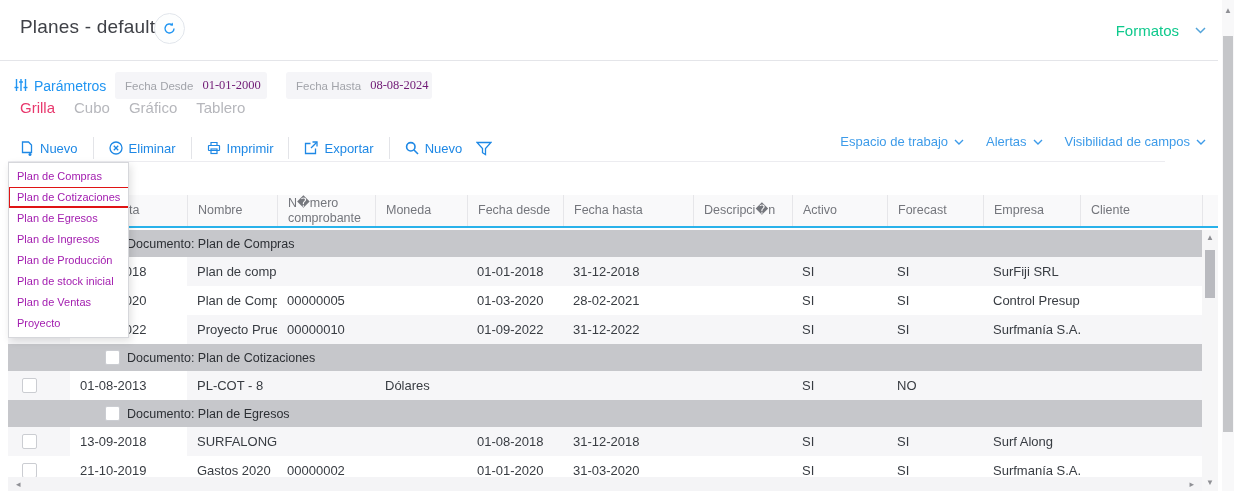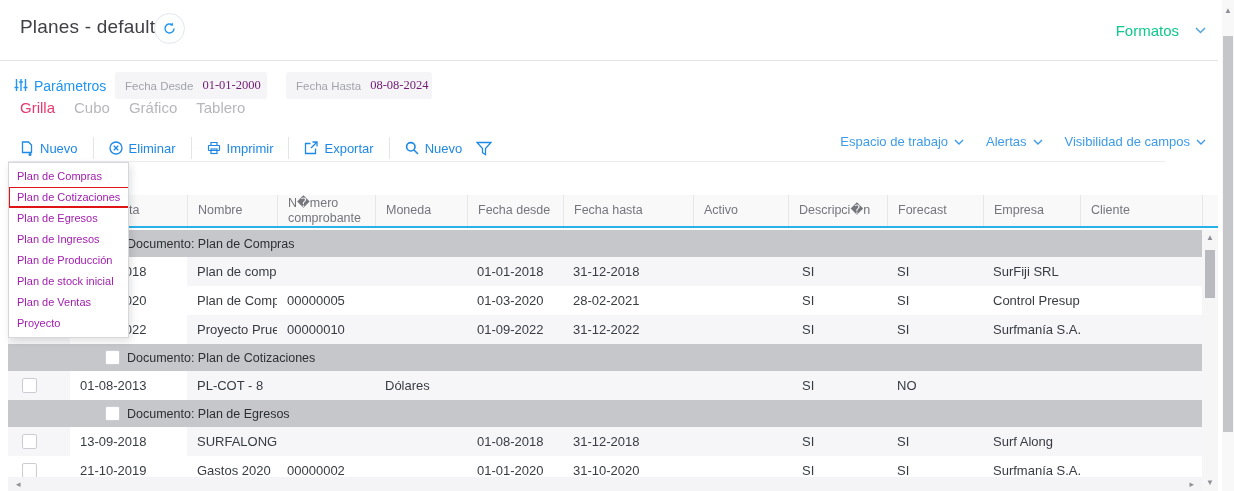--- a/index.html
+++ b/index.html
@@ -229,22 +229,22 @@
 
   <div class="grid">
     <div class="ghead">
         <div class="hcell" style="width: 62px;"></div>
         <div class="hcell" style="width: 117px;">Fecha alta</div>
         <div class="hcell" style="width: 90px;">Nombre</div>
         <div class="hcell" style="width: 98px;">N�mero comprobante</div>
         <div class="hcell" style="width: 92px;">Moneda</div>
         <div class="hcell" style="width: 96px;">Fecha desde</div>
         <div class="hcell" style="width: 130px;">Fecha hasta</div>
+        <div class="hcell" style="width: 99px;">Descripci�n</div>
         <div class="hcell" style="width: 95px;">Activo</div>
-        <div class="hcell" style="width: 99px;">Descripci�n</div>
         <div class="hcell" style="width: 96px;">Forecast</div>
         <div class="hcell" style="width: 97px;">Empresa</div>
         <div class="hcell" style="width: 122px;">Cliente</div>
         <div class="hgutter"></div>
       </div>
     <div class="gbody">
         <div class="grow group">
           <span class="checkbox cb-group"></span>
           <span class="glabel">Documento: Plan de Compras</span>
         </div>
@@ -338,21 +338,21 @@
         </div>
         <div class="grow data">
           <div class="cell cbcell" style="width: 62px; padding: 0px;">
             <span class="checkbox cb-data"></span>
           </div>
           <div class="cell c-fecha" style="width: 117px;">21-10-2019</div>
           <div class="cell" style="width: 90px;">Gastos 2020</div>
           <div class="cell" style="width: 98px;">00000002</div>
           <div class="cell" style="width: 92px;"></div>
           <div class="cell" style="width: 96px;">01-01-2020</div>
-          <div class="cell" style="width: 130px;">31-10-2020</div>
+          <div class="cell" style="width: 130px;">31-03-2020</div>
           <div class="cell" style="width: 99px;"></div>
           <div class="cell" style="width: 95px;">SI</div>
           <div class="cell" style="width: 96px;">SI</div>
           <div class="cell" style="width: 97px;">Surfmanía S.A.</div>
           <div class="cell" style="width: 122px;"></div>
         </div>
       </div>
 
     <div class="vscroll">
       <span class="sarrow" style="top:3px">▲</span>

